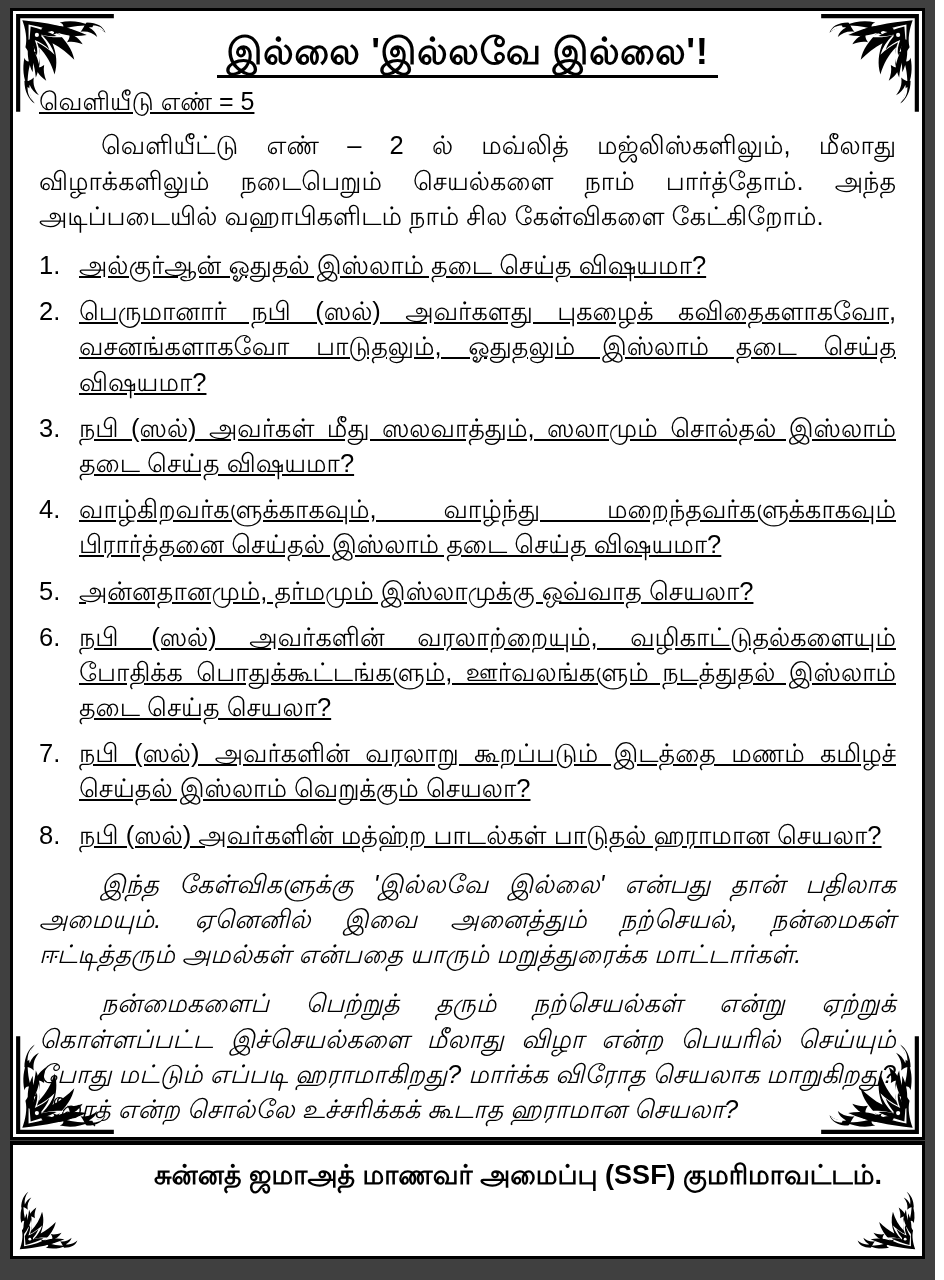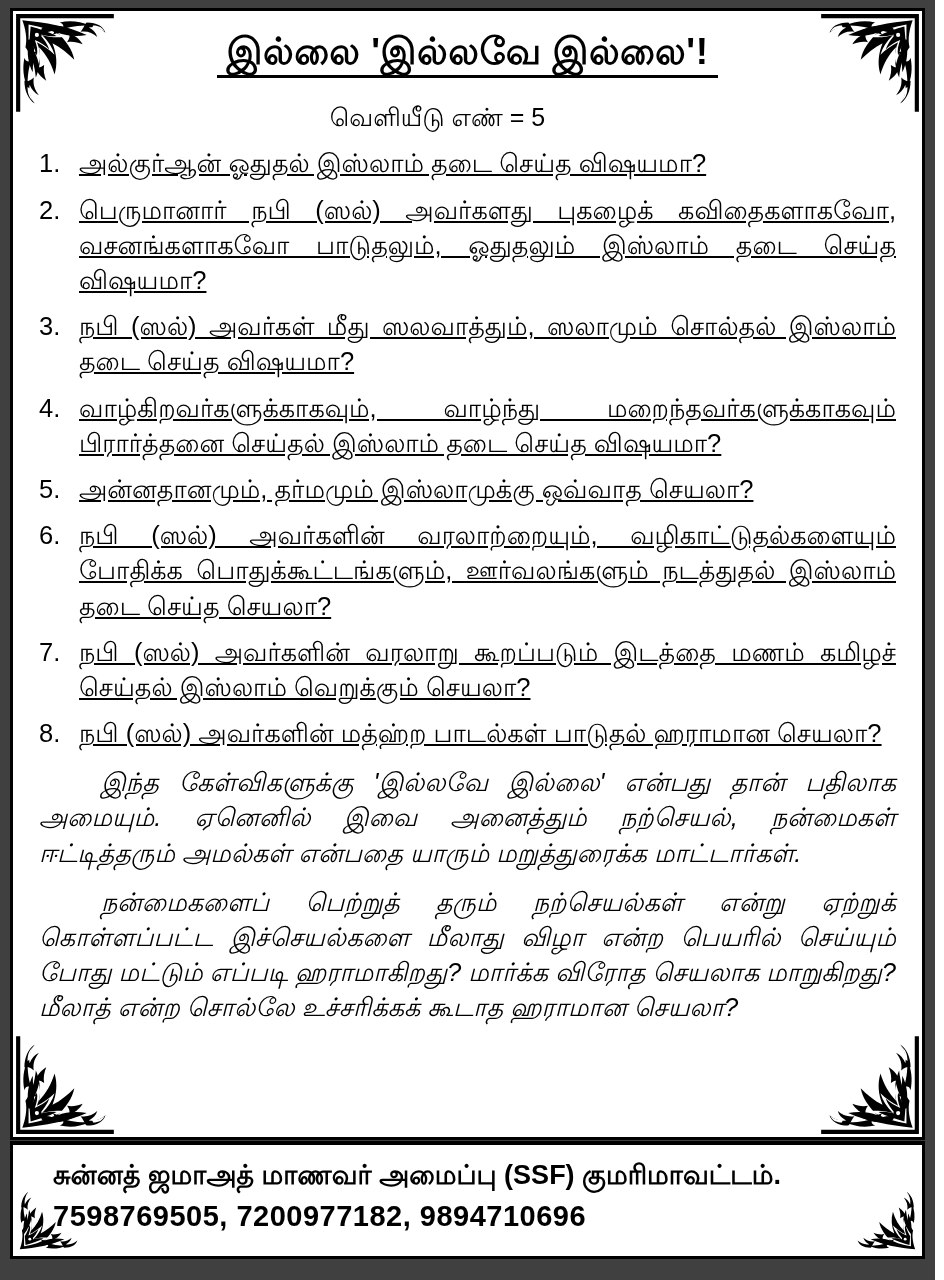--- a/index.html
+++ b/index.html
@@ -39,21 +39,21 @@
   .footer-box {
     position: relative;
     box-sizing: border-box;
     border: 3px solid #000;
     border-top: 4px solid #000;
     margin-top: 1px;
     height: 118px;
     padding: 10px 40px 8px 40px;
     background: #fff;
     overflow: hidden;
-    text-align: left;
+    text-align: right;
   }
 
   
   .ornament {
     position: absolute;
     width: 104px;
     height: 104px;
     pointer-events: none;
   }
   .ornament svg { display: block; width: 100%; height: 100%; }
@@ -74,25 +74,26 @@
     font-size: 37px;
     font-weight: bold;
     letter-spacing: 0.5px;
     line-height: 1.12;
     border-bottom: 3px solid #000;
     padding: 0 10px 3px 10px;
     white-space: nowrap;
   }
 
   .issue-line {
-    text-align: center;
+    text-align: left;
     font-size: 25px;
-    margin: 24px 60px 0 0;
+    margin: 8px 60px 0 0;
     line-height: 1.2;
     white-space: nowrap;
+    text-decoration: underline;
   }
 
   
   .para {
     font-size: 25.5px;
     line-height: 1.38;
     text-align: justify;
     text-justify: inter-word;
     margin: 12px 0 0 0;
     text-indent: 62px;
@@ -246,20 +247,21 @@
         </g>
       </svg>
     </span>
 
     <div class="title-wrap">
       <span class="title">இல்லை 'இல்லவே இல்லை'!</span>
     </div>
 
     <div class="issue-line">வெளியீடு எண் = 5</div>
 
+    <p class="para">வெளியீட்டு எண் – 2 ல் மவ்லித் மஜ்லிஸ்களிலும், மீலாது விழாக்களிலும் நடைபெறும் செயல்களை நாம் பார்த்தோம். அந்த அடிப்படையில் வஹாபிகளிடம் நாம் சில கேள்விகளை கேட்கிறோம்.</p>
 
     <div class="qlist">
 
       <div class="qitem">
         <span class="qnum">1.</span>
         <span class="qtext">அல்குர்ஆன் ஓதுதல் இஸ்லாம் தடை செய்த விஷயமா?</span>
       </div>
 
       <div class="qitem">
         <span class="qnum">2.</span>
@@ -339,16 +341,15 @@
           <path d="M14 30 C12 40 14 50 18 58 C18 50 19 43 22 37 C17 42 14 36 14 30 Z"></path>
           <path d="M44 10 C54 8 64 9 72 13 C62 13 53 14 46 17 C49 13 47 11 44 10 Z"></path>
           <path d="M10 44 C8 54 9 64 13 72 C13 62 14 53 17 46 C13 49 11 47 10 44 Z"></path>
           <path d="M52 20 C58 22 63 26 66 31 C61 29 56 28 51 29 C54 25 54 22 52 20 Z"></path>
           <path d="M20 52 C22 58 26 63 31 66 C29 61 28 56 29 51 C25 54 22 54 20 52 Z"></path>
         </g>
       </svg>
     </span>
 
     <div class="org-name">சுன்னத் ஜமாஅத் மாணவர் அமைப்பு (SSF) குமரிமாவட்டம்.</div>
-    <div class="phones">7598769505,  7200977182, 9894710696</div>
   </div>
 
 </div>
 
 </body></html>

